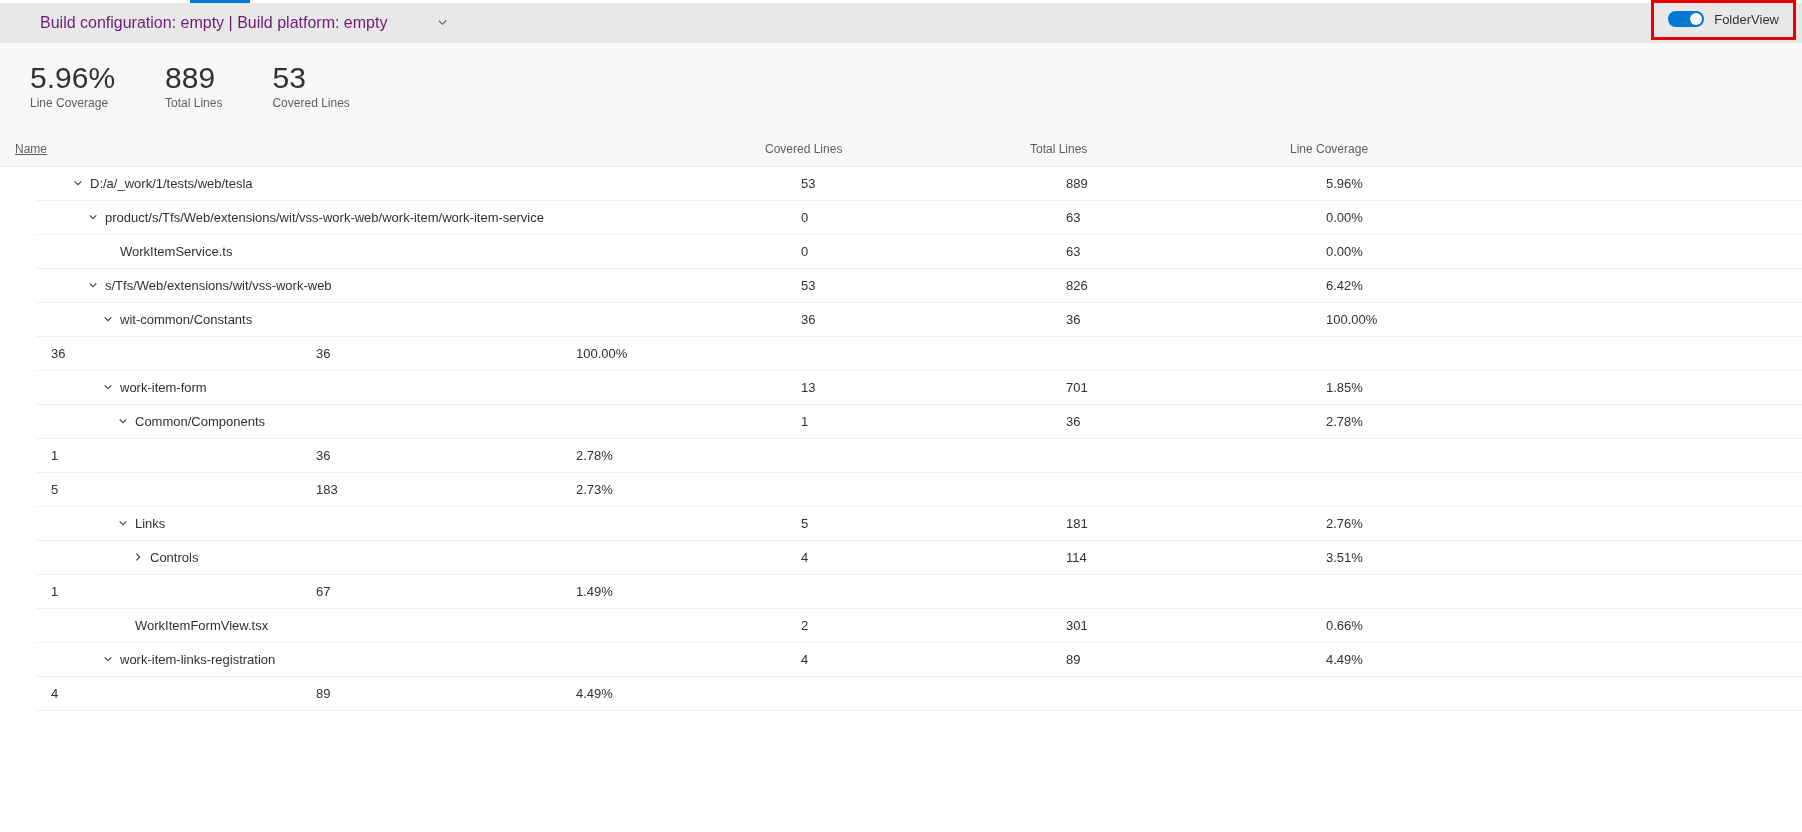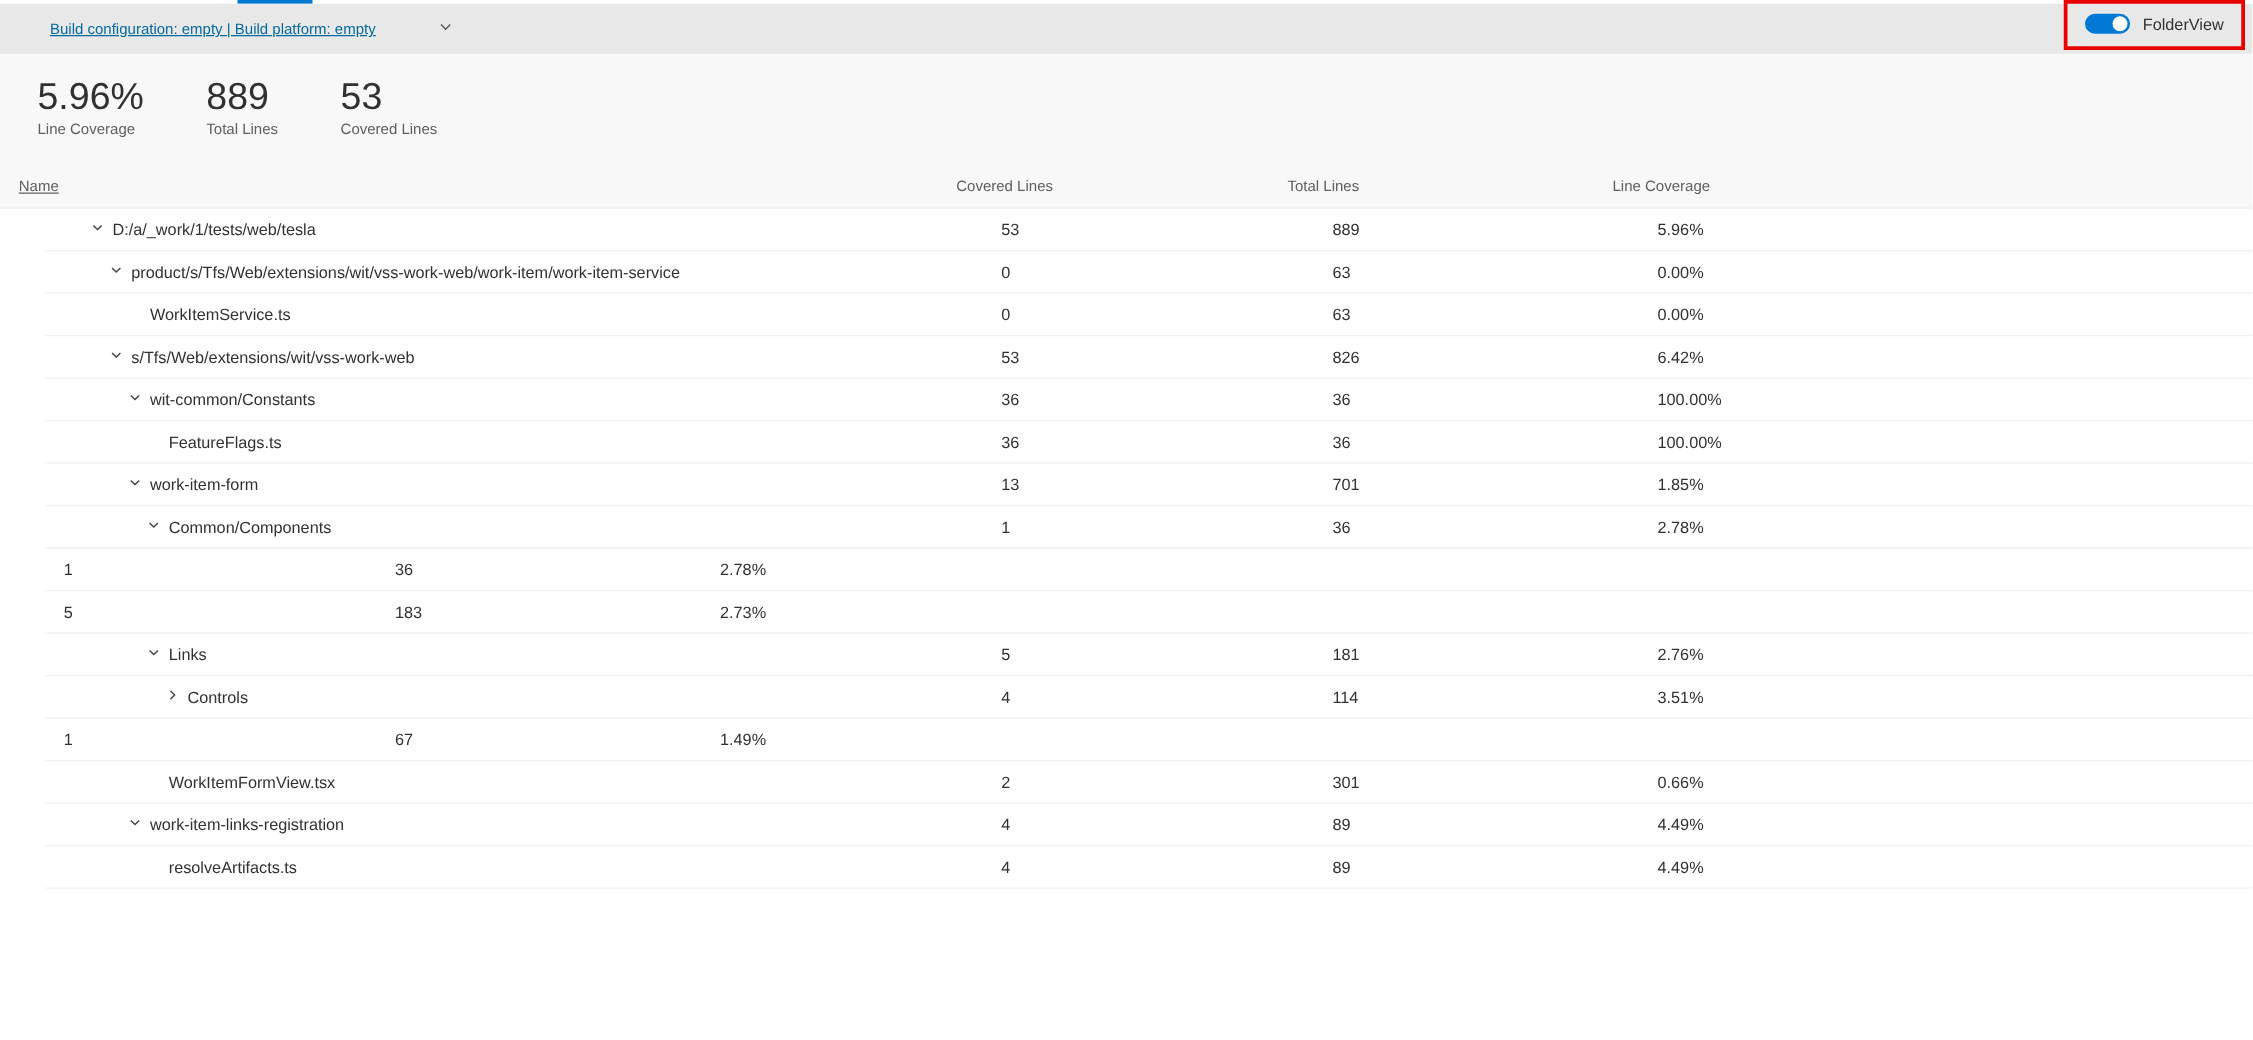--- a/index.html
+++ b/index.html
@@ -19,23 +19,22 @@
   }
   .config-bar {
     height: 40px;
     background: #e8e8e8;
     display: flex;
     align-items: center;
     padding: 0 40px 0 40px;
     position: relative;
   }
   .config-text {
-    font-size: 12px;
-    color: #0369a1;
-    text-decoration: underline;
+    font-size: 16px;
+    color: #701a75;
   }
   .config-chevron {
     margin-left: 50px;
     font-size: 11px;
     color: #666;
   }
   .toggle-box {
     position: absolute;
     right: 6px;
     top: -3px;
@@ -212,25 +211,20 @@
         <span class="chev"><svg width="10" height="10" viewBox="0 0 12 12">
             <path d="M2 4 L6 8 L10 4" fill="none" stroke="#444" stroke-width="1.4"></path>
           </svg></span>
         <span>wit-common/Constants</span>
       </div>
       <div class="covered-cell">36</div>
       <div class="total-cell">36</div>
       <div class="coverage-cell">100.00%</div>
     </div>
     <div class="row">
-      <div class="name-cell">
-        <span class="spacer" style="width: 60px;"></span>
-        <span class="chev"></span>
-        <span>FeatureFlags.ts</span>
-      </div>
       <div class="covered-cell">36</div>
       <div class="total-cell">36</div>
       <div class="coverage-cell">100.00%</div>
     </div>
     <div class="row">
       <div class="name-cell">
         <span class="spacer" style="width: 45px;"></span>
         <span class="chev"><svg width="10" height="10" viewBox="0 0 12 12">
             <path d="M2 4 L6 8 L10 4" fill="none" stroke="#444" stroke-width="1.4"></path>
           </svg></span>
@@ -307,22 +301,17 @@
         <span class="chev"><svg width="10" height="10" viewBox="0 0 12 12">
             <path d="M2 4 L6 8 L10 4" fill="none" stroke="#444" stroke-width="1.4"></path>
           </svg></span>
         <span>work-item-links-registration</span>
       </div>
       <div class="covered-cell">4</div>
       <div class="total-cell">89</div>
       <div class="coverage-cell">4.49%</div>
     </div>
     <div class="row">
-      <div class="name-cell">
-        <span class="spacer" style="width: 60px;"></span>
-        <span class="chev"></span>
-        <span>resolveArtifacts.ts</span>
-      </div>
       <div class="covered-cell">4</div>
       <div class="total-cell">89</div>
       <div class="coverage-cell">4.49%</div>
     </div>
   </div>
 
 </body></html>

